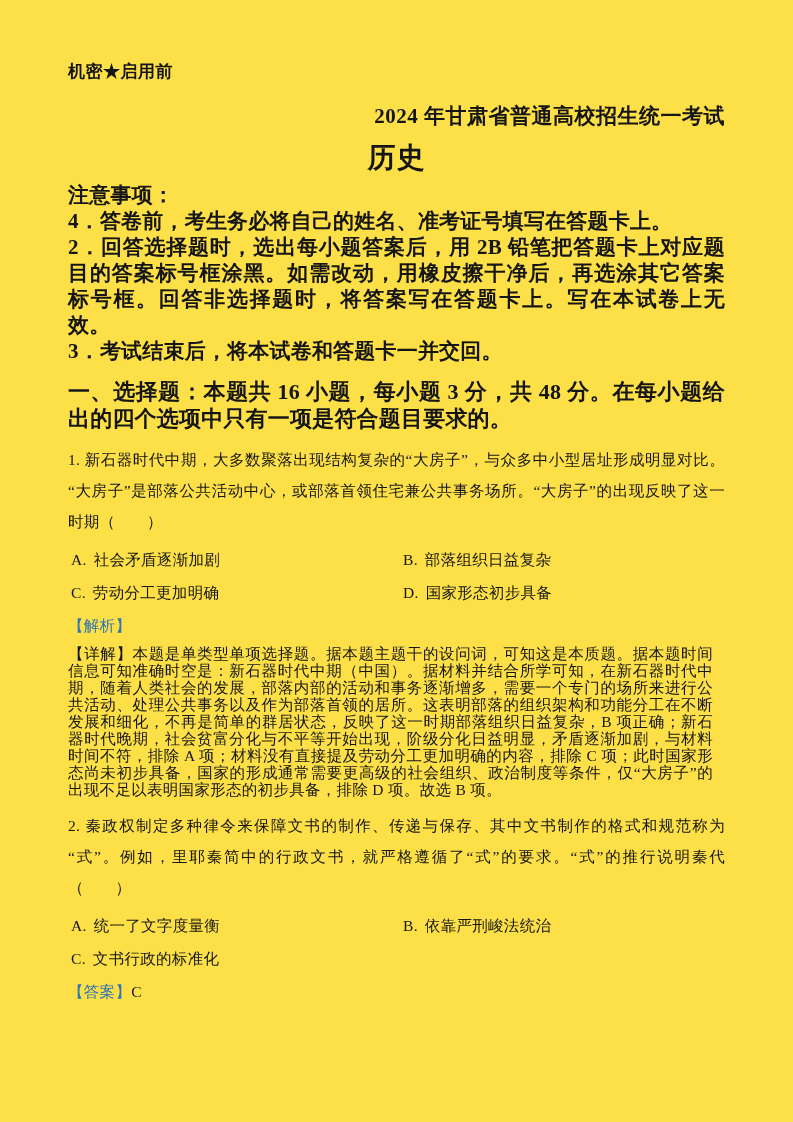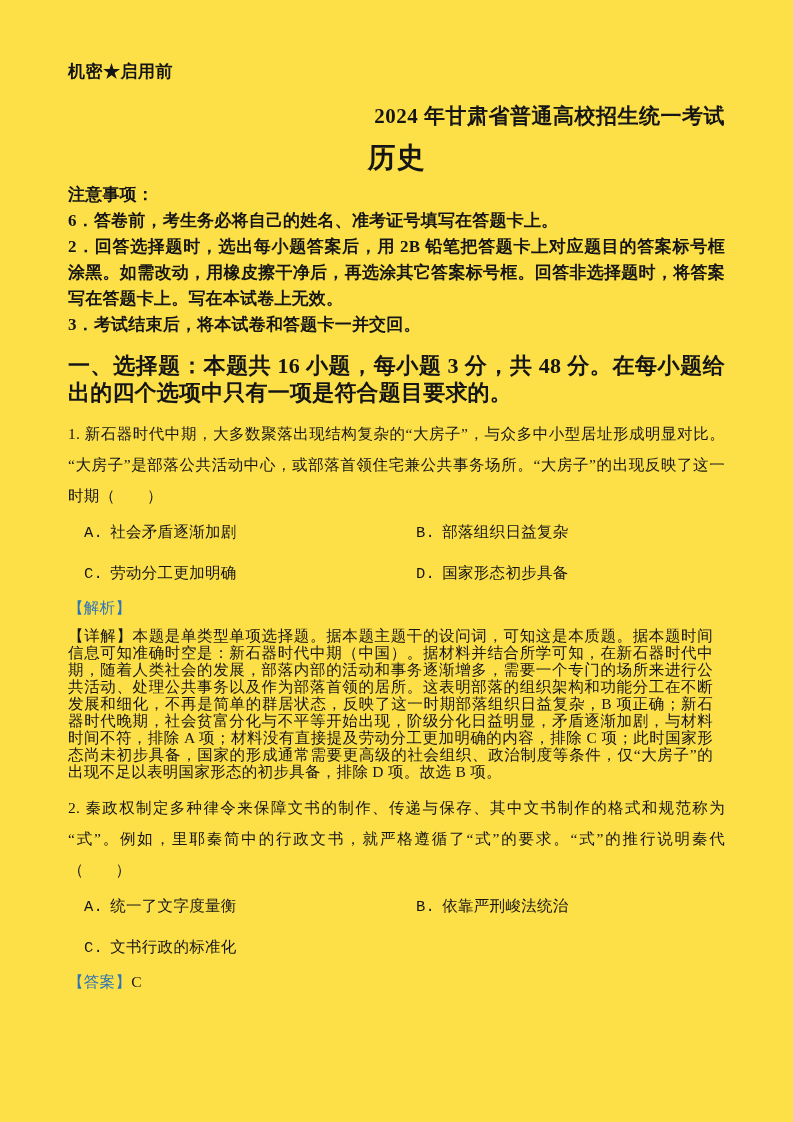--- a/index.html
+++ b/index.html
@@ -37,21 +37,21 @@
   .exam-subject {
     font-size: 28px;
     font-weight: 700;
     text-align: center;
     line-height: 28px;
     margin: 14px 0 10px 0;
     letter-spacing: 1px;
   }
   .notice p {
     margin: 0;
-    font-size: 17px;
+    font-size: 21px;
     font-weight: 700;
     line-height: 26px;
     text-align: justify;
     letter-spacing: 0.2px;
   }
   .section-heading {
     margin: 14px 0 0 0;
     font-size: 22px;
     font-weight: 700;
     line-height: 27px;
@@ -62,23 +62,22 @@
     margin: 12px 0 0 0;
     font-size: 15.5px;
     font-weight: 400;
     line-height: 31px;
     text-align: justify;
     letter-spacing: 0.3px;
   }
   .options {
     display: grid;
     grid-template-columns: 332px 1fr;
-    row-gap: 16px;
-    margin: 10px 0 0 16px;
-    font-family: Liberation Mono, monospace;
+    row-gap: 8px;
+    margin: 10px 0 0 3px;
   }
   .option {
     font-size: 15.5px;
     line-height: 25px;
     letter-spacing: 0.3px;
   }
   .option .opt-label {
     margin-right: 7px;
   }
   .meta-line {
@@ -110,21 +109,21 @@
 
 <div class="page">
 
   <p class="classification">机密★启用前</p>
 
   <h1 class="exam-title">2024 年甘肃省普通高校招生统一考试</h1>
   <h2 class="exam-subject">历史</h2>
 
   <div class="notice">
     <p>注意事项：</p>
-    <p>6．答卷前，考生务必将自己的姓名、准考证号填写在答题卡上。</p>
+    <p>4．答卷前，考生务必将自己的姓名、准考证号填写在答题卡上。</p>
     <p>2．回答选择题时，选出每小题答案后，用 2B 铅笔把答题卡上对应题目的答案标号框涂黑。如需改动，用橡皮擦干净后，再选涂其它答案标号框。回答非选择题时，将答案写在答题卡上。写在本试卷上无效。</p>
     <p>3．考试结束后，将本试卷和答题卡一并交回。</p>
   </div>
 
   <p class="section-heading">一、选择题：本题共 16 小题，每小题 3 分，共 48 分。在每小题给出的四个选项中只有一项是符合题目要求的。</p>
 
   <div class="q-block">
     <p class="stem">1. 新石器时代中期，大多数聚落出现结构复杂的“大房子”，与众多中小型居址形成明显对比。“大房子”是部落公共活动中心，或部落首领住宅兼公共事务场所。“大房子”的出现反映了这一时期（　　）</p>
     <div class="options">
       <div class="option">

